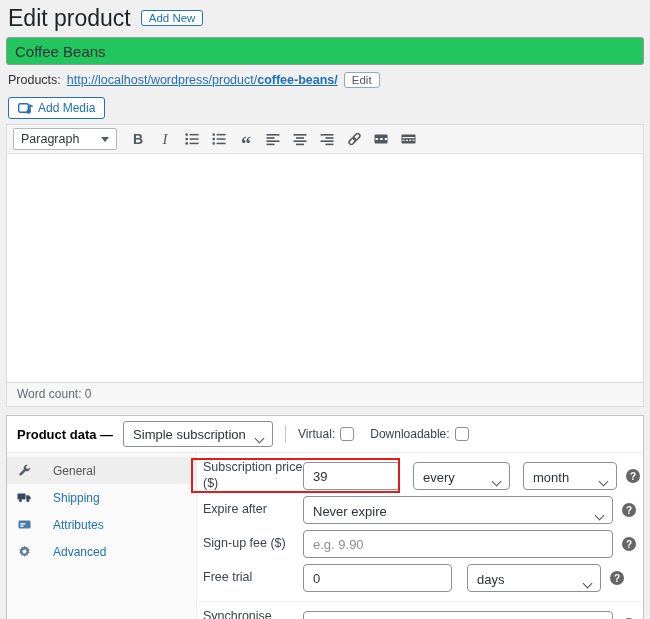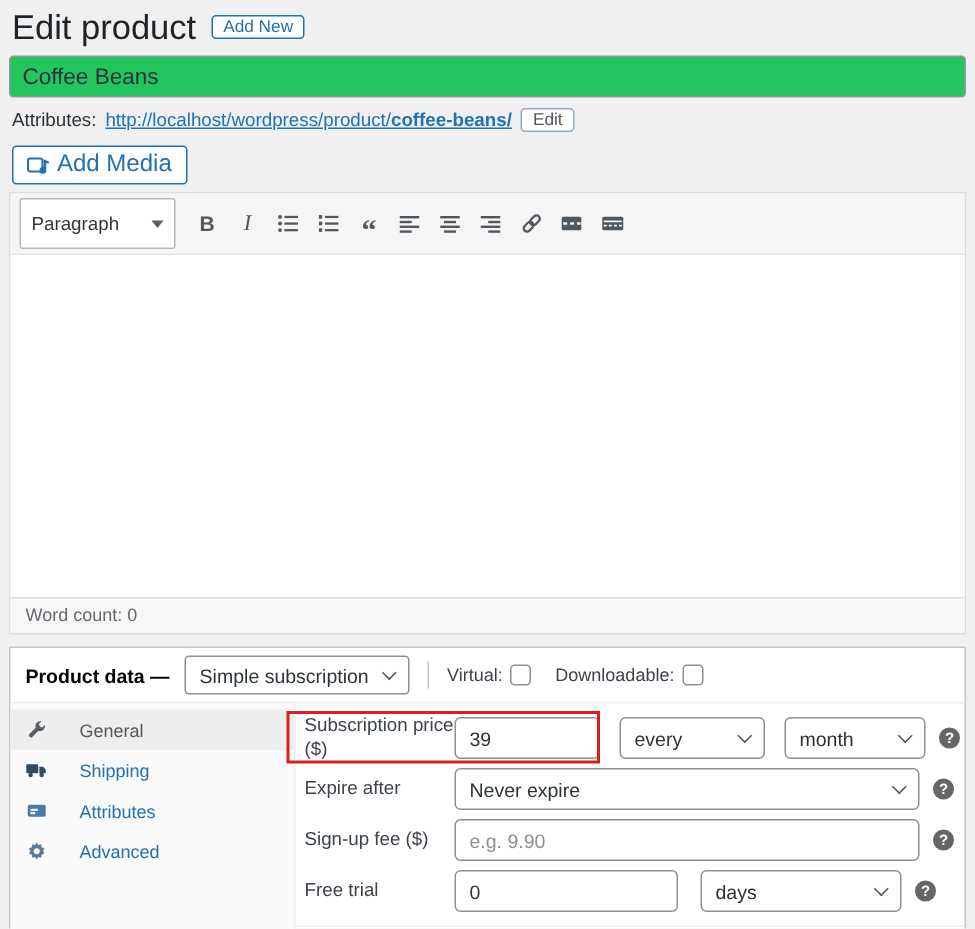--- a/index.html
+++ b/index.html
@@ -8,58 +8,58 @@
     background:#f0f0f1;
     font-family:"Liberation Sans", sans-serif;
     font-size:13px; color:#1d2327;
   }
   .wrap { padding:2px 6px 0 6px; }
 
   
   .page-header { display:flex; align-items:center; gap:10px; margin:3px 0 6px 2px; height:26px; }
   .page-header h1 { font-size:23px; font-weight:400; color:#1d2327; line-height:26px; }
   .btn { background:#fff; border:1px solid #2271b1; color:#2271b1; border-radius:3px;
-         font-size:16px; padding:3px 9px; cursor:pointer; display:inline-flex; align-items:center; gap:5px;
+         font-size:12px; padding:3px 9px; cursor:pointer; display:inline-flex; align-items:center; gap:5px;
          font-family:"Liberation Sans", sans-serif; }
   .btn-small { font-size:11.5px; padding:1px 7px; }
 
   
   .title-input { width:100%; height:28px; border:1px solid #94989d; border-radius:3px;
                  font-size:15px; padding:2px 8px; color:#2c3338; background:#22c55e;
                  font-family:Liberation Sans, sans-serif; }
 
   
   .permalink { margin:7px 0 9px 2px; display:flex; align-items:center; gap:6px; font-size:12.5px; color:#2c3338; }
   .permalink a { color:#2271b1; text-decoration:underline; }
   .permalink a b { font-weight:bold; }
 
   
   .media-row { margin:2px 0 5px 2px; }
   .editor-container { border:1px solid #dcdcde; background:#fff; }
   .editor-toolbar { display:flex; align-items:center; gap:3px; padding:3px 6px; background:#f5f5f5;
                     border-bottom:1px solid #e2e4e7; }
-  .para-select { width:104px; height:34px; background:#fff; border:1px solid #b4b9be; border-radius:2px;
+  .para-select { width:104px; height:22px; background:#fff; border:1px solid #b4b9be; border-radius:2px;
                  display:flex; align-items:center; justify-content:space-between; padding:0 7px;
                  font-size:12.5px; color:#32373c; cursor:pointer; margin-right:6px; }
   .tri-down { width:0; height:0; border-left:4px solid transparent; border-right:4px solid transparent;
               border-top:5px solid #555d66; }
   .tb-btn { width:24px; height:22px; display:flex; align-items:center; justify-content:center;
             border:none; background:transparent; color:#50575e; cursor:pointer; }
   .tb-bold { font-weight:bold; font-size:14px; }
   .tb-italic { font-style:italic; font-family:"Liberation Serif", serif; font-size:15px; }
   .tb-quote { font-family:"Liberation Serif", serif; font-weight:bold; font-size:20px; line-height:8px; padding-top:10px; }
   .editor-body { height:228px; background:#fff; }
   .word-count { border-top:1px solid #dcdcde; background:#f7f7f7; padding:4px 10px 5px; font-size:12px; color:#646970; }
 
   
   .panel { margin-top:8px; background:#fff; border:1px solid #c3c4c7; }
   .panel-header { display:flex; align-items:center; padding:6px 10px; height:37px; border-bottom:1px solid #eaeaea; }
   .panel-title { font-weight:bold; font-size:13px; color:#000000; margin-right:10px; white-space:nowrap; }
   .select-box { height:26px; background:#fff; border:1px solid #8c8f94; border-radius:3px;
-                display:flex; align-items:center; justify-content:space-between; padding:4px 9px;
+                display:flex; align-items:flex-end; justify-content:space-between; padding:4px 9px;
                 font-size:13px; color:#2c3338; cursor:pointer; }
   .type-select { width:150px; }
   .chev { width:7px; height:7px; border-right:1.6px solid #50575e; border-bottom:1.6px solid #50575e;
           transform:rotate(45deg); margin-top:-3px; flex:none; margin-left:8px; }
   .vdiv { width:1px; height:18px; background:#c3c4c7; margin:0 12px; }
   .chk-label { display:flex; align-items:center; gap:5px; margin-right:16px; font-size:12px; color:#3c434a; }
   .checkbox { width:14px; height:14px; border:1px solid #8c8f94; border-radius:3px; background:#fff; cursor:pointer; }
 
   .panel-body { display:flex; align-items:stretch; min-height:194px; }
   .tabs { width:190px; flex:none; background:#fafafa; border-right:1px solid #eee; padding-top:4px; }
@@ -99,21 +99,21 @@
   <div class="page-header">
     <h1>Edit product</h1>
     <button class="btn btn-small">Add New</button>
   </div>
 
   
   <input class="title-input" type="text" value="Coffee Beans" style="">
 
   
   <div class="permalink">
-    <span>Attributes:</span>
+    <span>Products:</span>
     <a href="#"><span>http://localhost/wordpress/product/</span><b>coffee-beans/</b></a>
     <button class="btn btn-small" style="color:#50575e;border-color:#8ea9c2;">Edit</button>
   </div>
 
   
   <div class="media-row">
     <button class="btn">
       <span>
         <svg width="15" height="14" viewBox="0 0 15 14">
           <rect x="0.7" y="2.7" width="9.6" height="8.6" rx="1.5" fill="none" stroke="#2271b1" stroke-width="1.4"></rect>

